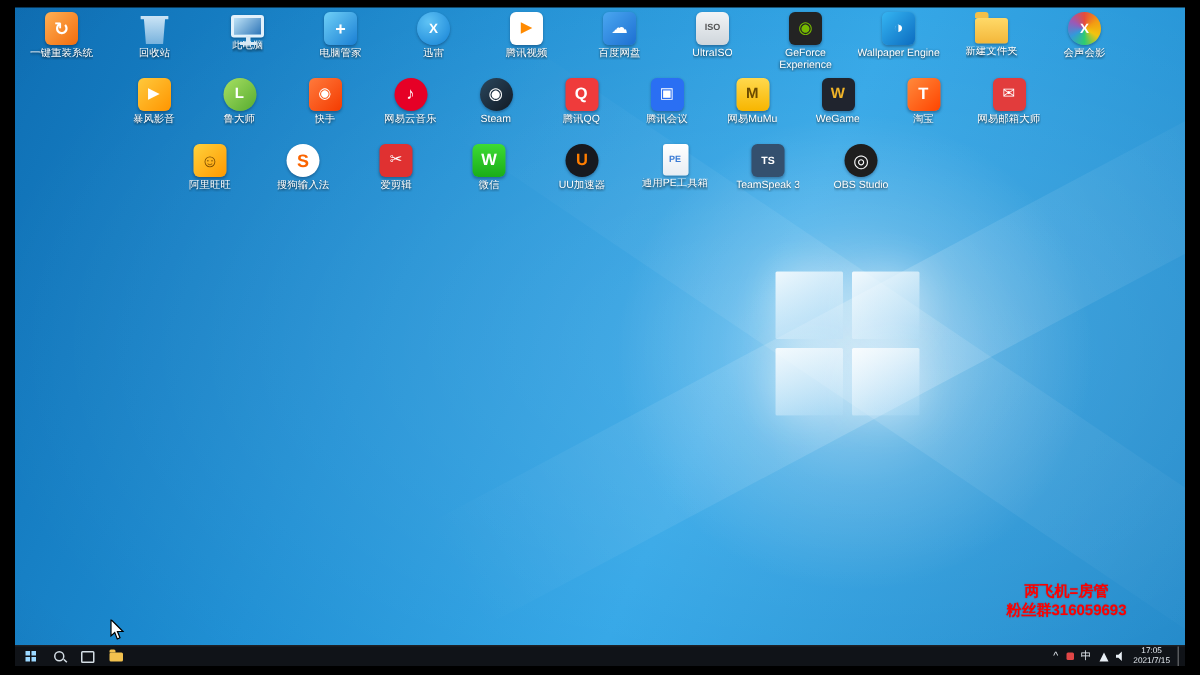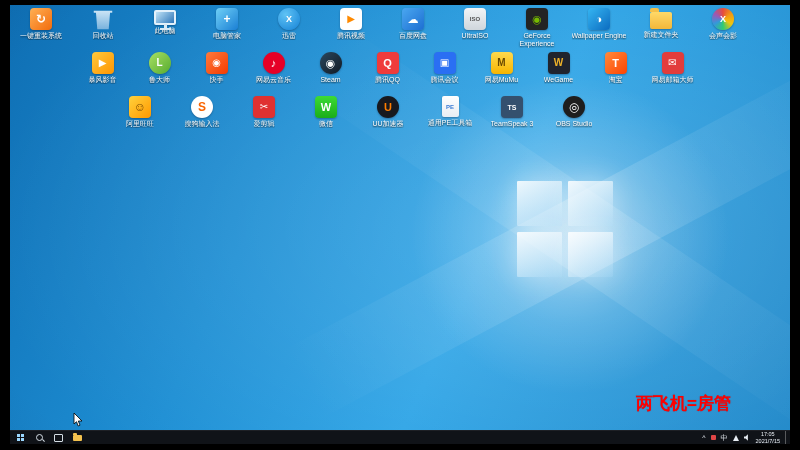--- a/index.html
+++ b/index.html
@@ -46,22 +46,22 @@
   .shape-monitor{height:15px;margin-top:2px;border:2px solid #e3f1fb;box-sizing:border-box;border-radius:2px;
     background:linear-gradient(135deg,#bfe3f7,#2f76b8) !important;}
   .shape-monitor::before{content:"";position:absolute;left:8px;bottom:-5px;width:3px;height:4px;background:#d8e9f5;}
   .shape-monitor::after{content:"";position:absolute;left:4px;bottom:-7px;width:11px;height:2px;background:#d8e9f5;}
   .shape-folder{height:17px;margin-top:4px;border-radius:2px;
     background:linear-gradient(#ffd968,#f3b73a) !important;}
   .shape-folder::before{content:"";position:absolute;top:-4px;left:0;width:9px;height:4px;background:#f4c049;border-radius:2px 2px 0 0;}
   .shape-doc{width:17px;height:21px;border-radius:2px;
     background:linear-gradient(#ffffff,#e7edf3) !important;}
   
-  .overlay{position:absolute;right:4px;bottom:30px;width:150px;
-    color:#ff0000;font-weight:bold;font-size:17px;line-height:1.25;
+  .overlay{position:absolute;right:4px;bottom:30px;width:150px;text-align:center;
+    color:#ff0000;font-weight:bold;font-size:10px;line-height:1.25;
     text-shadow:0 0 1px rgba(120,0,0,0.4);}
   
   .cursor{position:absolute;left:63px;top:408px;width:10px;height:14px;}
   
   .taskbar{position:absolute;left:0;right:0;bottom:0;height:13px;background:#101318;
     display:flex;align-items:center;justify-content:space-between;z-index:6;
     border-top:1px solid rgba(255,255,255,0.06);}
   .tb-left{display:flex;align-items:center;gap:7px;padding-left:4px;}
   .tb-btn{width:12px;height:11px;display:flex;align-items:center;justify-content:center;}
   .win-flag{display:grid;grid-template-columns:3px 3px;grid-template-rows:3px 3px;gap:1px;}
@@ -280,20 +280,21 @@
           <div class="icon-art shape-circle" style="background: rgb(30, 30, 30);">
             <span class="glyph" style="font-size: 12px;">◎</span>
           </div>
           <div class="icon-label">OBS Studio</div>
         </div>
       </div>
     </div>
 
   <div class="overlay">
     <div>两飞机=房管</div>
+    <div>粉丝群316059693</div>
   </div>
 
   <svg class="cursor" viewBox="0 0 10 14">
     <path d="M1 0 L1 11 L3.5 8.7 L5.2 13 L7 12.2 L5.3 8 L9 8 Z" fill="#ffffff" stroke="#000000" stroke-width="0.8"></path>
   </svg>
 
   <div class="taskbar">
     <div class="tb-left">
       <div class="tb-btn">
         <span class="win-flag">

